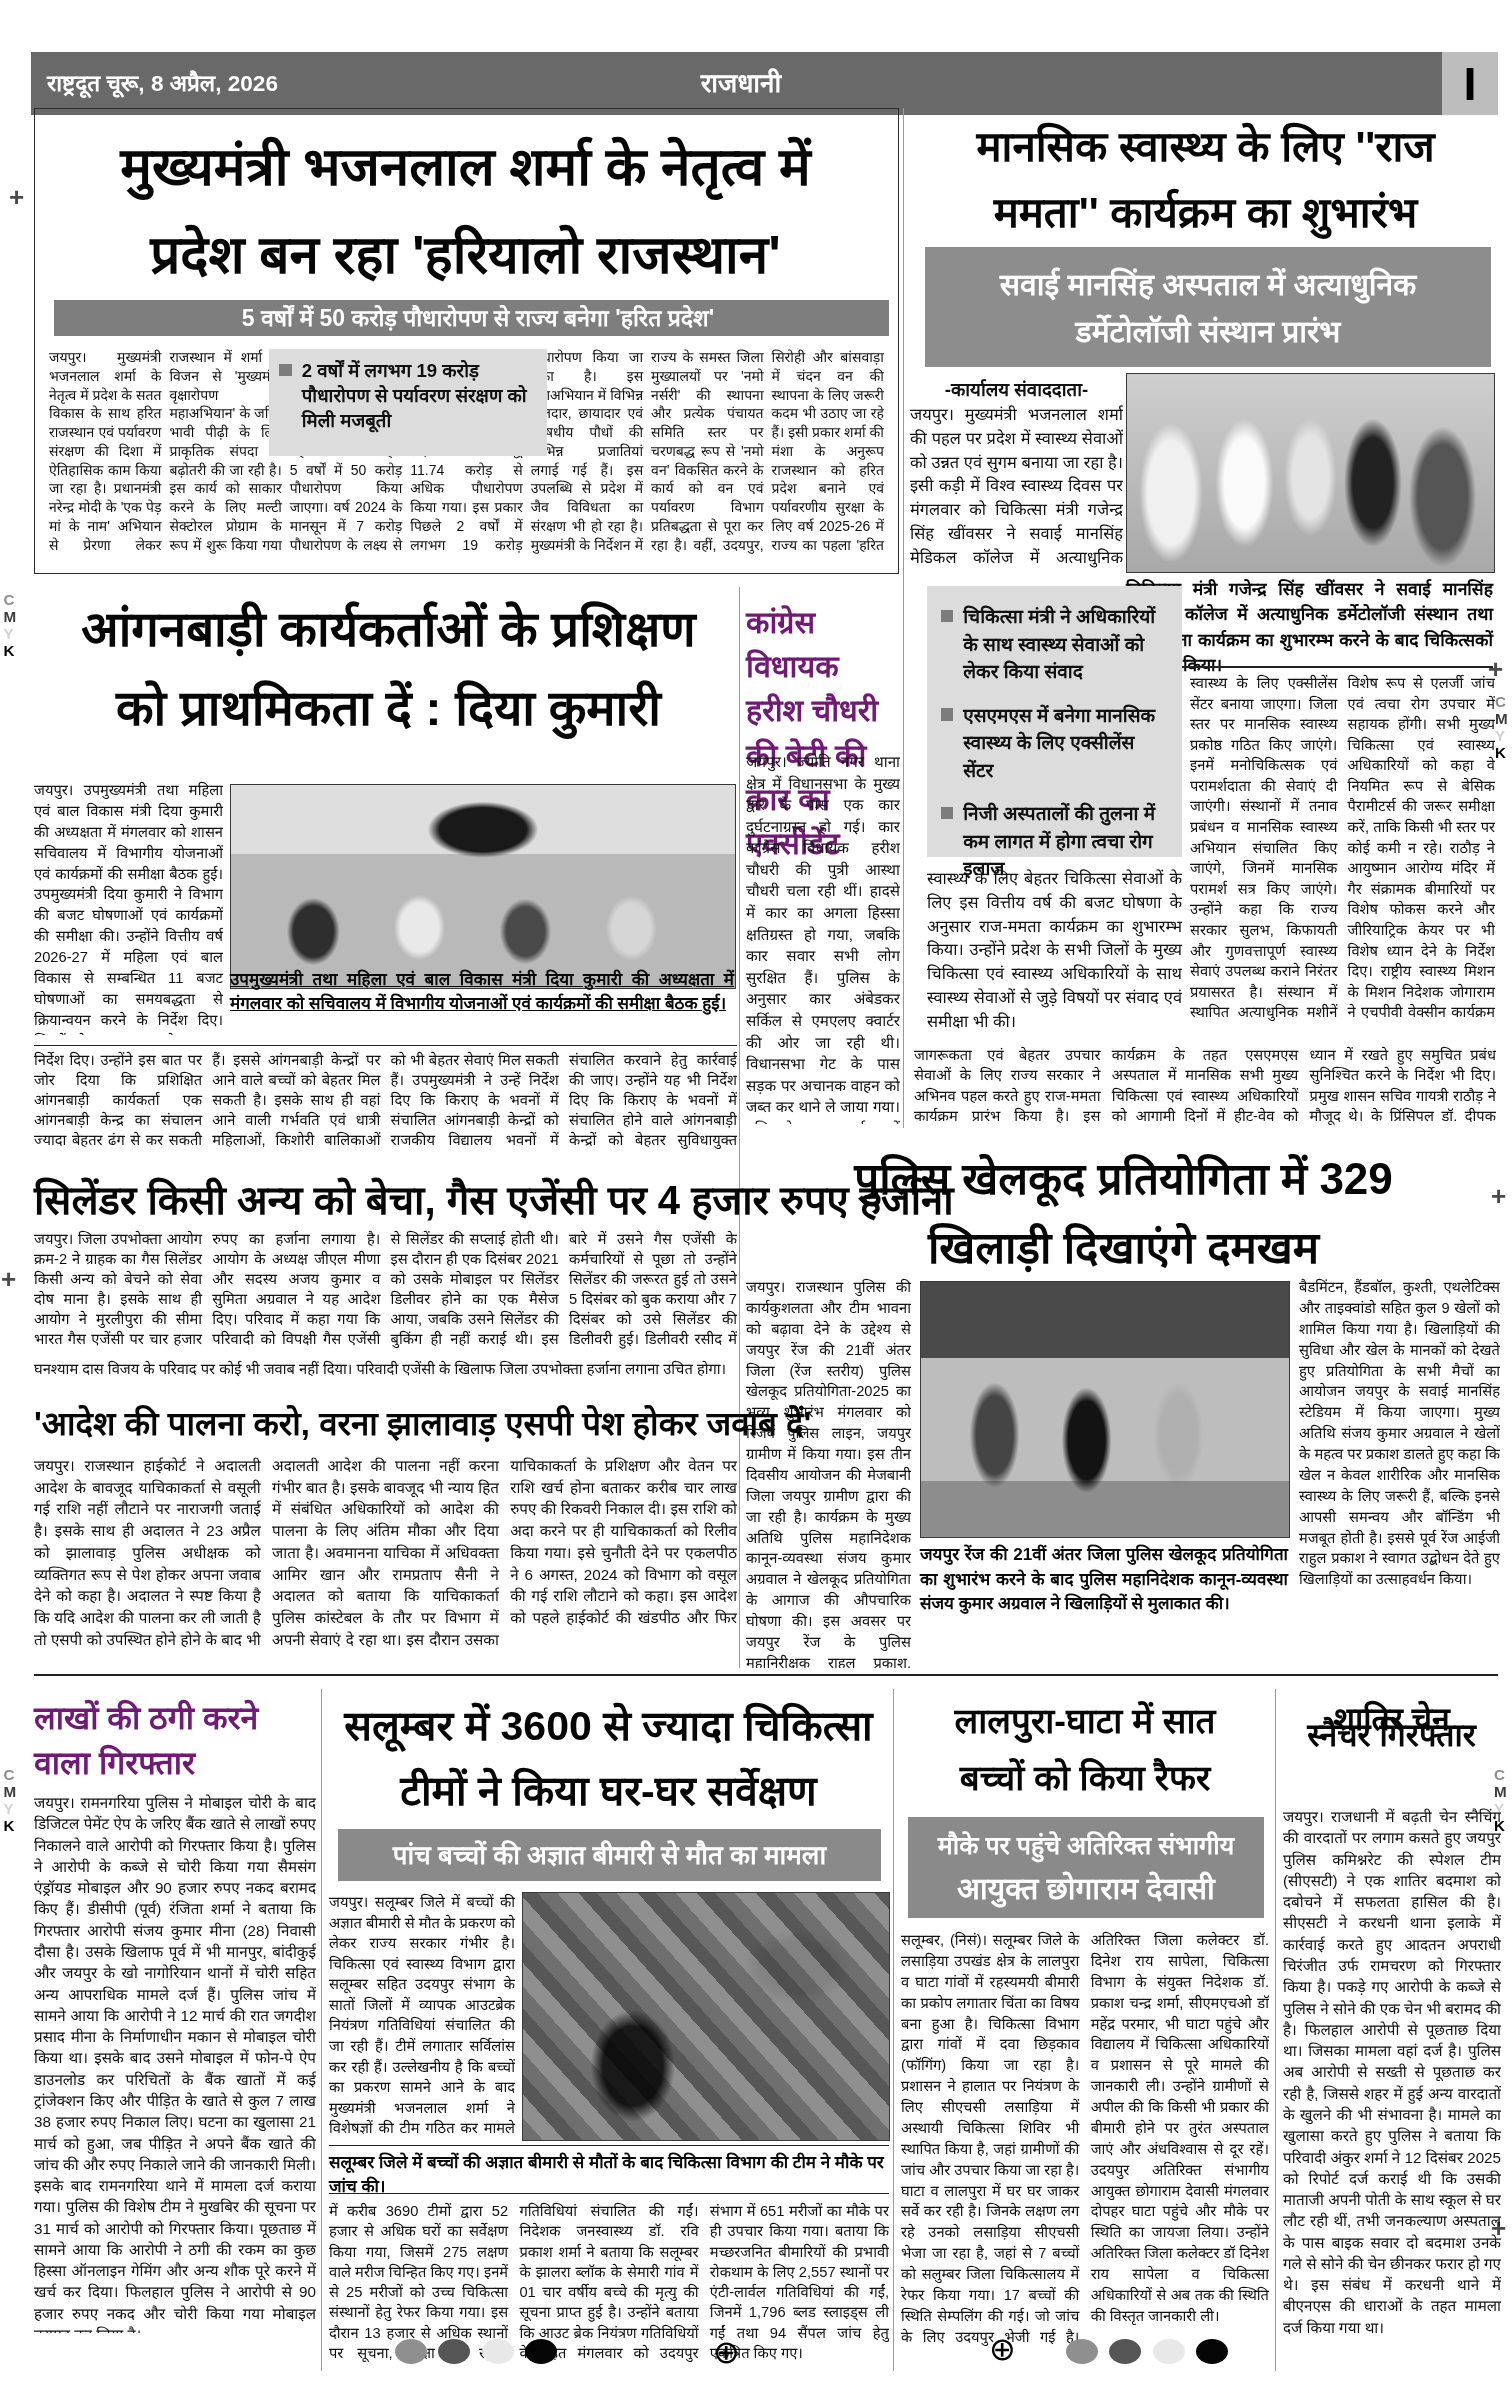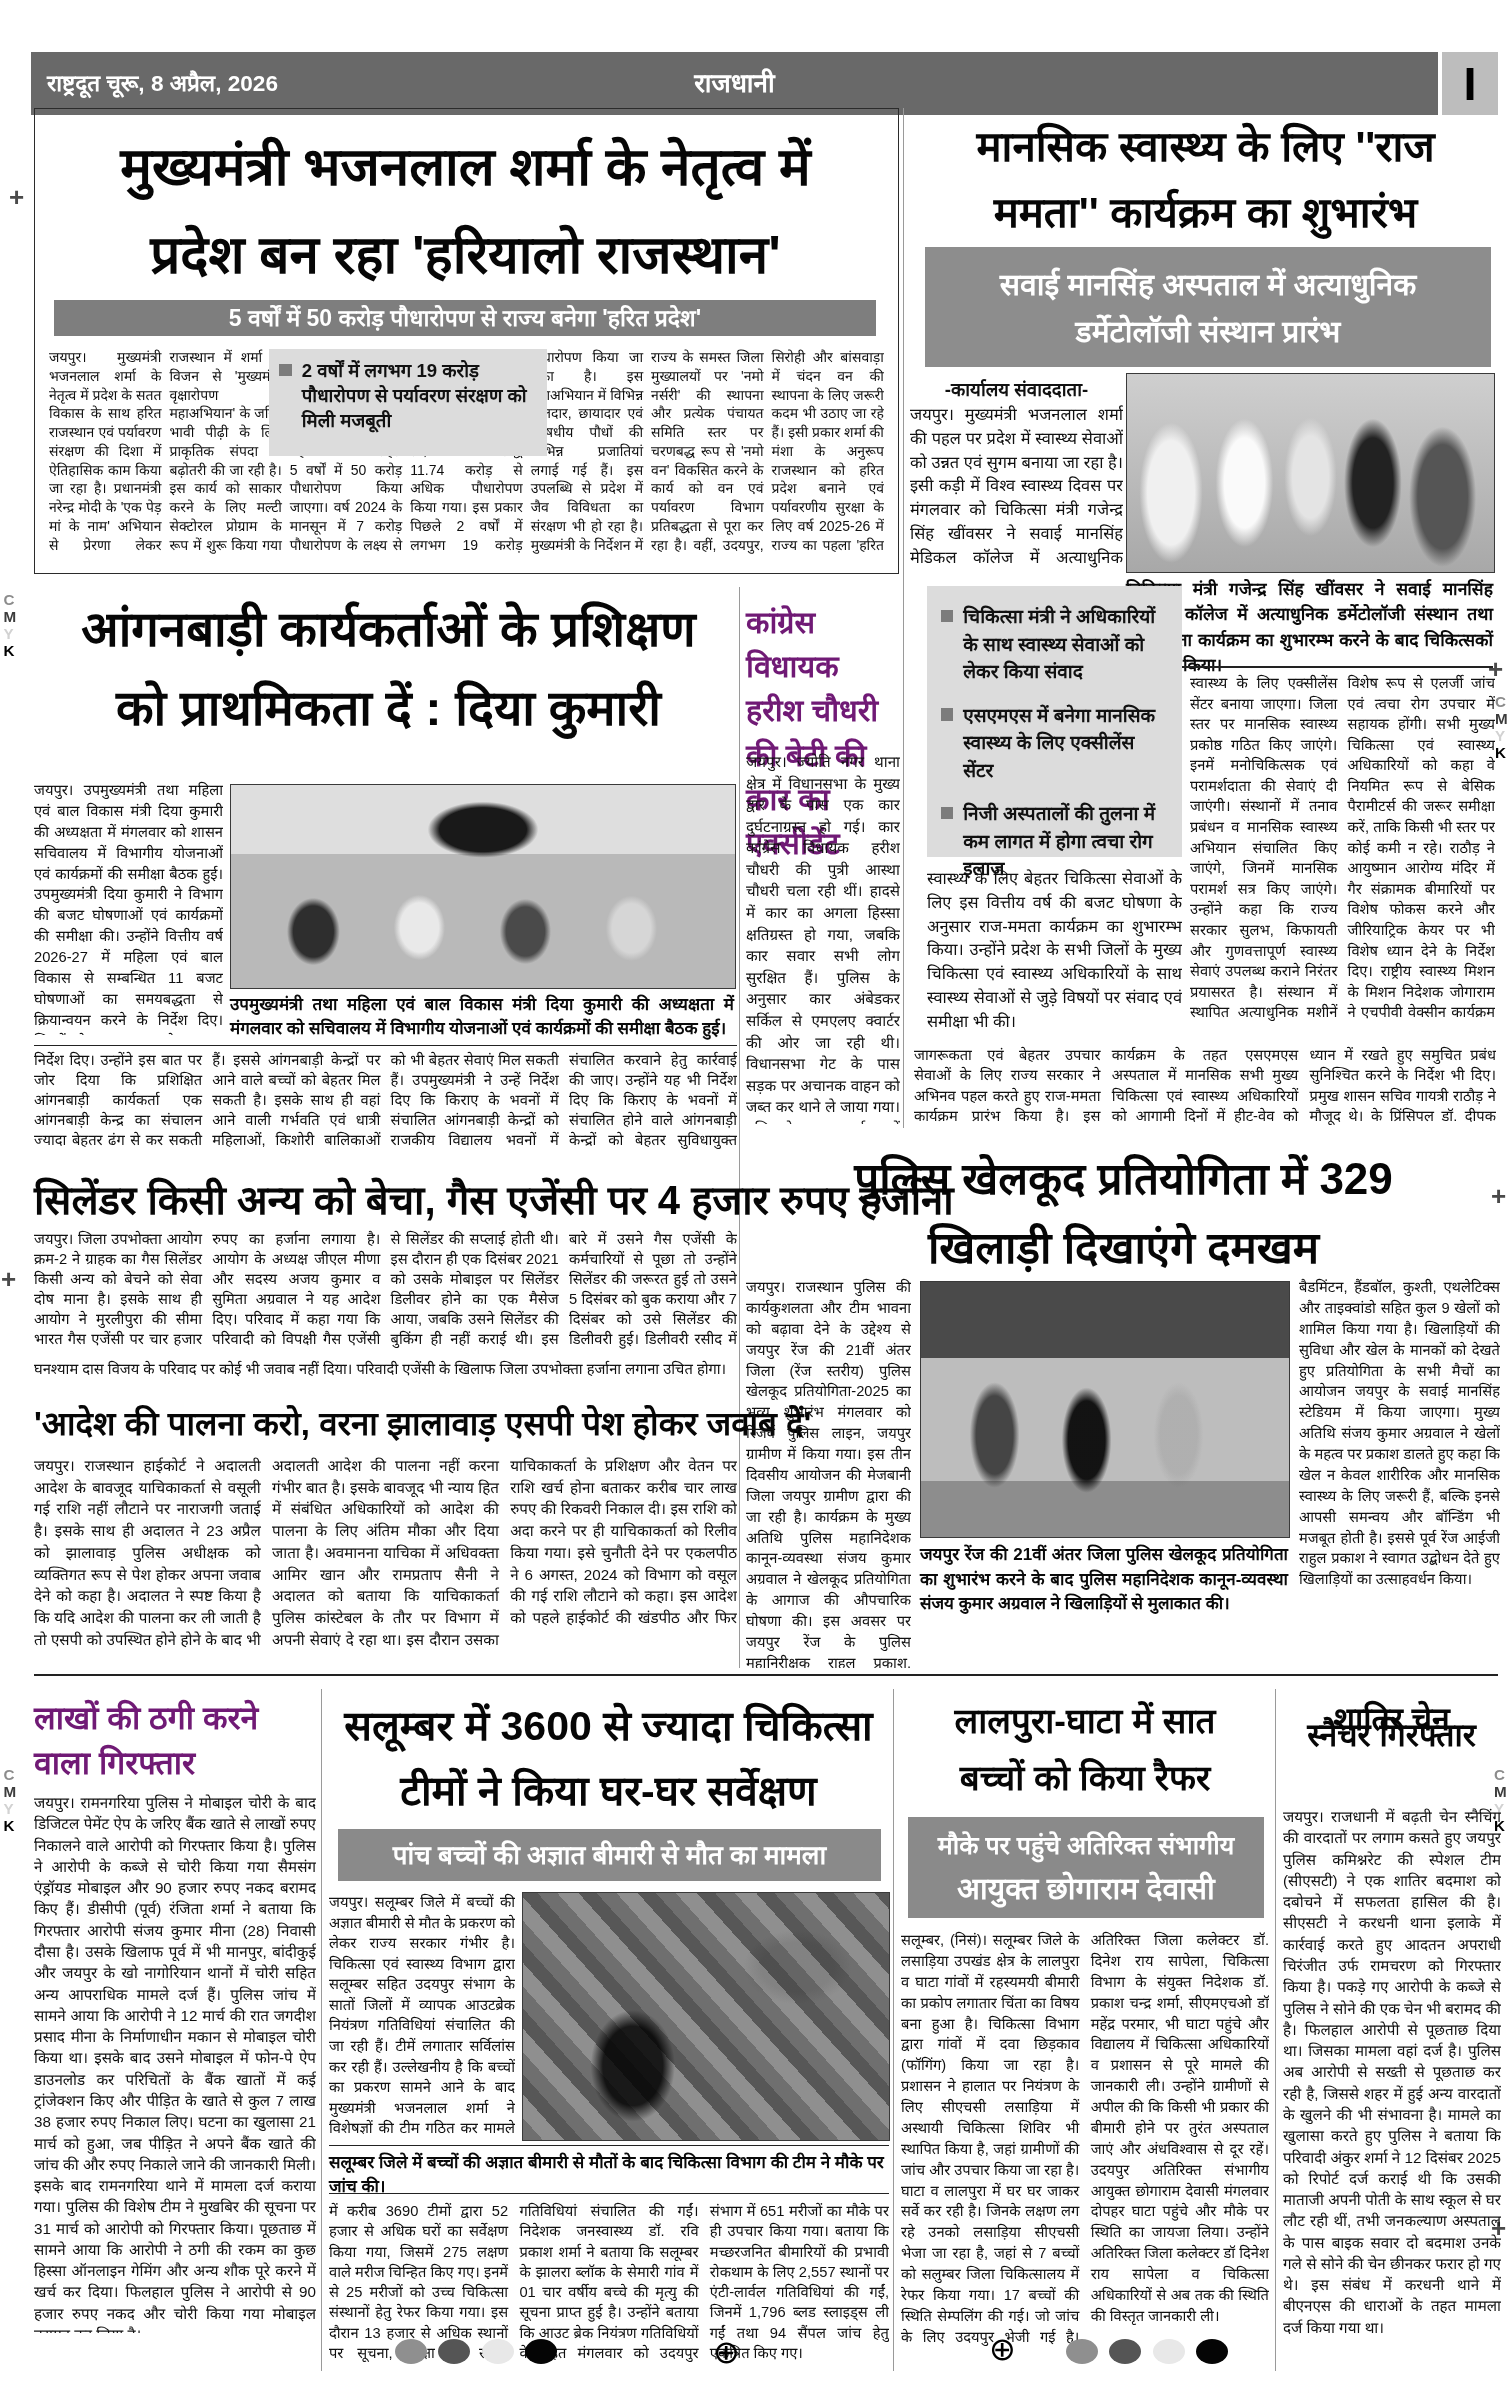--- a/index.html
+++ b/index.html
@@ -4,21 +4,21 @@
 <style>
   html,body{margin:0;padding:0;background:#e8e8e6;}
   #page{position:relative;width:1512px;height:2401px;background:#ffffff;overflow:hidden;
         font-family:"Liberation Sans","DejaVu Sans",sans-serif;color:#111;}
   .x{position:absolute;}
   .j{text-align:justify;}
   .b{font-weight:bold;}
   .ctr{text-align:center;}
   .hl{font-weight:800;color:#060606;text-align:center;white-space:nowrap;}
   .hlw{font-weight:700;color:#701a75;text-align:left;}
-  .bar{background:#7e7e7e;color:#fff;font-weight:bold;text-align:center;}
+  .bar{background:#7e7e7e;color:#fff;font-weight:bold;text-align:center;padding-left:13px;}
   .gbox{background:#8d8d8d;color:#fff;font-weight:bold;text-align:center;}
   .callout{background:#dcdcdc;}
   .body-txt{color:#101010;overflow:hidden;}
   .cols2{column-count:2;column-gap:11.3px;}
   .cols3{column-count:3;column-gap:11.3px;}
   .cols4{column-count:4;column-gap:10.2px;}
   .cols7{column-count:7;column-gap:8px;}
   .vr{background:#9a9a9a;}
   .hrl{background:#222;}
   .cap{font-weight:bold;color:#0a0a0a;}
@@ -147,21 +147,21 @@
       <span class="b" style="font-size:19px;line-height:1.45;">निजी अस्पतालों की तुलना में कम लागत में होगा त्वचा रोग इलाज</span>
     </div>
   </div>
   <div class="x j cols2 body-txt" style="left:1190px;top:673px;width:305px;height:366px;font-size:14.7px;line-height:1.4;column-gap:10.2px;">स्वास्थ्य के लिए एक्सीलेंस सेंटर बनाया जाएगा। जिला स्तर पर मानसिक स्वास्थ्य प्रकोष्ठ गठित किए जाएंगे। इनमें मनोचिकित्सक एवं परामर्शदाता की सेवाएं दी जाएंगी। संस्थानों में तनाव प्रबंधन व मानसिक स्वास्थ्य अभियान संचालित किए जाएंगे, जिनमें मानसिक परामर्श सत्र किए जाएंगे। उन्होंने कहा कि राज्य सरकार सुलभ, किफायती और गुणवत्तापूर्ण स्वास्थ्य सेवाएं उपलब्ध कराने निरंतर प्रयासरत है। संस्थान में स्थापित अत्याधुनिक मशीनें विशेष रूप से एलर्जी जांच एवं त्वचा रोग उपचार में सहायक होंगी। सभी मुख्य चिकित्सा एवं स्वास्थ्य अधिकारियों को कहा वे नियमित रूप से बेसिक पैरामीटर्स की जरूर समीक्षा करें, ताकि किसी भी स्तर पर कोई कमी न रहे। राठौड़ ने आयुष्मान आरोग्य मंदिर में गैर संक्रामक बीमारियों पर विशेष फोकस करने और जीरियाट्रिक केयर पर भी विशेष ध्यान देने के निर्देश दिए। राष्ट्रीय स्वास्थ्य मिशन के मिशन निदेशक जोगाराम ने एचपीवी वेक्सीन कार्यक्रम की समीक्षा करते हुए नियमित रूप से स्कूलों में चर्चा कर नजदीकी पीएचसी या अन्य स्वास्थ्य केन्द्र पर लक्ष्य अर्जित करने के निर्देश दिए। उन्होंने कायाकल्प कार्यक्रम, गुणवत्ता आश्वासन कार्यक्रम पर भी चर्चा की।</div>
   <div class="x j cols3 body-txt" style="left:914px;top:1045px;width:582px;height:84px;font-size:14.7px;line-height:1.38;">जागरूकता एवं बेहतर उपचार सेवाओं के लिए राज्य सरकार ने अभिनव पहल करते हुए राज-ममता कार्यक्रम प्रारंभ किया है। इस कार्यक्रम के तहत एसएमएस अस्पताल में मानसिक सभी मुख्य चिकित्सा एवं स्वास्थ्य अधिकारियों को आगामी दिनों में हीट-वेव को ध्यान में रखते हुए समुचित प्रबंध सुनिश्चित करने के निर्देश भी दिए। प्रमुख शासन सचिव गायत्री राठौड़ ने मौजूद थे। के प्रिंसिपल डॉ. दीपक माहेश्वरी, निदेशक आरसीएच डॉ. मधु रतेश्वर, अतिरिक्त निदेशक राजपत्रित डॉ. सुशील परमार सहित अन्य अधिकारी मौजूद थे।</div>
 
   <div class="x hl" style="left:40px;top:594px;width:697px;font-size:49px;">आंगनबाड़ी कार्यकर्ताओं के प्रशिक्षण</div>
   <div class="x hl" style="left:40px;top:673px;width:697px;font-size:49px;">को प्राथमिकता दें : दिया कुमारी</div>
   <div class="x j body-txt" style="left:34px;top:780px;width:189px;height:255px;font-size:14.7px;line-height:1.42;">जयपुर। उपमुख्यमंत्री तथा महिला एवं बाल विकास मंत्री दिया कुमारी की अध्यक्षता में मंगलवार को शासन सचिवालय में विभागीय योजनाओं एवं कार्यक्रमों की समीक्षा बैठक हुई। उपमुख्यमंत्री दिया कुमारी ने विभाग की बजट घोषणाओं एवं कार्यक्रमों की समीक्षा की। उन्होंने वित्तीय वर्ष 2026-27 में महिला एवं बाल विकास से सम्बन्धित 11 बजट घोषणाओं का समयबद्धता से क्रियान्वयन करने के निर्देश दिए। जिनमें से एक बजट घोषणा का क्रियान्यवयन हो गया है जबकि बाकि 10 बजट घोषणाओं को भी समय पर पूरा किए जाने के लिए अधिकारियों को निर्देशित किया गया। उन्होंने इसके साथ ही संकल्प पत्र पर भी चर्चा कर आवश्यक निर्देश दिए। समीक्षा बैठक में उन्होंने आंगनबाड़ी कार्यकर्ताओं के प्रशिक्षण को प्राथमिकता दिए जाने के</div>
   <div class="x ph ph-b" style="left:230px;top:784px;width:504px;height:203px;"></div>
-  <div class="x j cap" style="left:230px;top:993px;width:504px;height:49px;font-size:17px;line-height:1.4;">उपमुख्यमंत्री तथा महिला एवं बाल विकास मंत्री दिया कुमारी की अध्यक्षता में मंगलवार को सचिवालय में विभागीय योजनाओं एवं कार्यक्रमों की समीक्षा बैठक हुई।</div>
+  <div class="x j cap" style="left:230px;top:968px;width:504px;height:49px;font-size:17px;line-height:1.4;text-decoration:underline;">उपमुख्यमंत्री तथा महिला एवं बाल विकास मंत्री दिया कुमारी की अध्यक्षता में मंगलवार को सचिवालय में विभागीय योजनाओं एवं कार्यक्रमों की समीक्षा बैठक हुई।</div>
   <div class="x hrl" style="left:34px;top:1045px;width:703px;height:1.1px;"></div>
   <div class="x j cols4 body-txt" style="left:34px;top:1051px;width:703px;height:111px;font-size:14.7px;line-height:1.36;">निर्देश दिए। उन्होंने इस बात पर जोर दिया कि प्रशिक्षित आंगनबाड़ी कार्यकर्ता एक आंगनबाड़ी केन्द्र का संचालन ज्यादा बेहतर ढंग से कर सकती हैं। इससे आंगनबाड़ी केन्द्रों पर आने वाले बच्चों को बेहतर मिल सकती है। इसके साथ ही वहां आने वाली गर्भवति एवं धात्री महिलाओं, किशोरी बालिकाओं को भी बेहतर सेवाएं मिल सकती हैं। उपमुख्यमंत्री ने उन्हें निर्देश दिए कि किराए के भवनों में संचालित आंगनबाड़ी केन्द्रों को राजकीय विद्यालय भवनों में संचालित करवाने हेतु कार्रवाई की जाए। उन्होंने यह भी निर्देश दिए कि किराए के भवनों में संचालित होने वाले आंगनबाड़ी केन्द्रों को बेहतर सुविधायुक्त किराए के भवनों में संचालित करवाया जाना सुनिश्चित किया जाए। आंगनबाड़ी केन्द्रों पर मूलभूत सुविधाएं जैसे विद्युत, पेय जल और क्रियाशील शौचालय उपलब्ध करवाएं।</div>
 
   <div class="x hlw" style="left:746px;top:600px;width:154px;font-size:30.5px;line-height:1.45;">कांग्रेस विधायक हरीश चौधरी की बेटी की कार का एक्सीडेंट</div>
   <div class="x j body-txt" style="left:746px;top:751px;width:154px;height:373px;font-size:15.2px;line-height:1.42;">जयपुर। ज्योति नगर थाना क्षेत्र में विधानसभा के मुख्य द्वार के पास एक कार दुर्घटनाग्रस्त हो गई। कार कांग्रेस विधायक हरीश चौधरी की पुत्री आस्था चौधरी चला रही थीं। हादसे में कार का अगला हिस्सा क्षतिग्रस्त हो गया, जबकि कार सवार सभी लोग सुरक्षित हैं। पुलिस के अनुसार कार अंबेडकर सर्किल से एमएलए क्वार्टर की ओर जा रही थी। विधानसभा गेट के पास सड़क पर अचानक वाहन को जब्त कर थाने ले जाया गया। पुलिस के अनुसार दुर्घटना में किसी को चोट नहीं आई है। फिलहाल इस संबंध में कोई मामला दर्ज नहीं कराया गया है और पुलिस मामले की जांच कर रही है।</div>
 
   <div class="x hl" style="left:34px;top:1171px;width:703px;font-size:40px;">सिलेंडर किसी अन्य को बेचा, गैस एजेंसी पर 4 हजार रुपए हर्जाना</div>
   <div class="x j cols4 body-txt" style="left:34px;top:1230px;width:703px;height:125px;font-size:14.7px;line-height:1.36;">जयपुर। जिला उपभोक्ता आयोग क्रम-2 ने ग्राहक का गैस सिलेंडर किसी अन्य को बेचने को सेवा दोष माना है। इसके साथ ही आयोग ने मुरलीपुरा की सीमा भारत गैस एजेंसी पर चार हजार रुपए का हर्जाना लगाया है। आयोग के अध्यक्ष जीएल मीणा और सदस्य अजय कुमार व सुमिता अग्रवाल ने यह आदेश दिए। परिवाद में कहा गया कि परिवादी को विपक्षी गैस एजेंसी से सिलेंडर की सप्लाई होती थी। इस दौरान ही एक दिसंबर 2021 को उसके मोबाइल पर सिलेंडर डिलीवर होने का एक मैसेज आया, जबकि उसने सिलेंडर की बुकिंग ही नहीं कराई थी। इस बारे में उसने गैस एजेंसी के कर्मचारियों से पूछा तो उन्होंने सिलेंडर की जरूरत हुई तो उसने 5 दिसंबर को बुक कराया और 7 दिसंबर को उसे सिलेंडर की डिलीवरी हुई। डिलीवरी रसीद में उसे अब तक 4 सिलेंडर डिलीवर होना बताया, जबकि उसे 3 सिलेंडर ही मिले थे। इस पर परिवादी ने उसका गैस सिलेंडर किसी अन्य को बेचने पर गैस एजेंसी को कानूनी नोटिस भेजा और गैस आयोग में परिवाद दायर किया। जवाब में गैस एजेंसी ने कहा कि परिवादी को 15 सिलेंडर की सब्सिडी मिलती है और उसे कोई नुकसान नहीं हुआ है। जिला उपभोक्ता आयोग ने दोनों पक्षों को सुनकर माना कि गैस एजेंसी ने अनफेयर ट्रेड प्रैक्टिस कर परिवादी का सिलेंडर किसी अन्य को बेचा दिया है। ऐसे में यह</div>
   <div class="x j body-txt" style="left:34px;top:1360px;width:703px;height:32px;font-size:14.7px;line-height:1.36;">घनश्याम दास विजय के परिवाद पर कोई भी जवाब नहीं दिया। परिवादी एजेंसी के खिलाफ जिला उपभोक्ता हर्जाना लगाना उचित होगा।</div>
 

